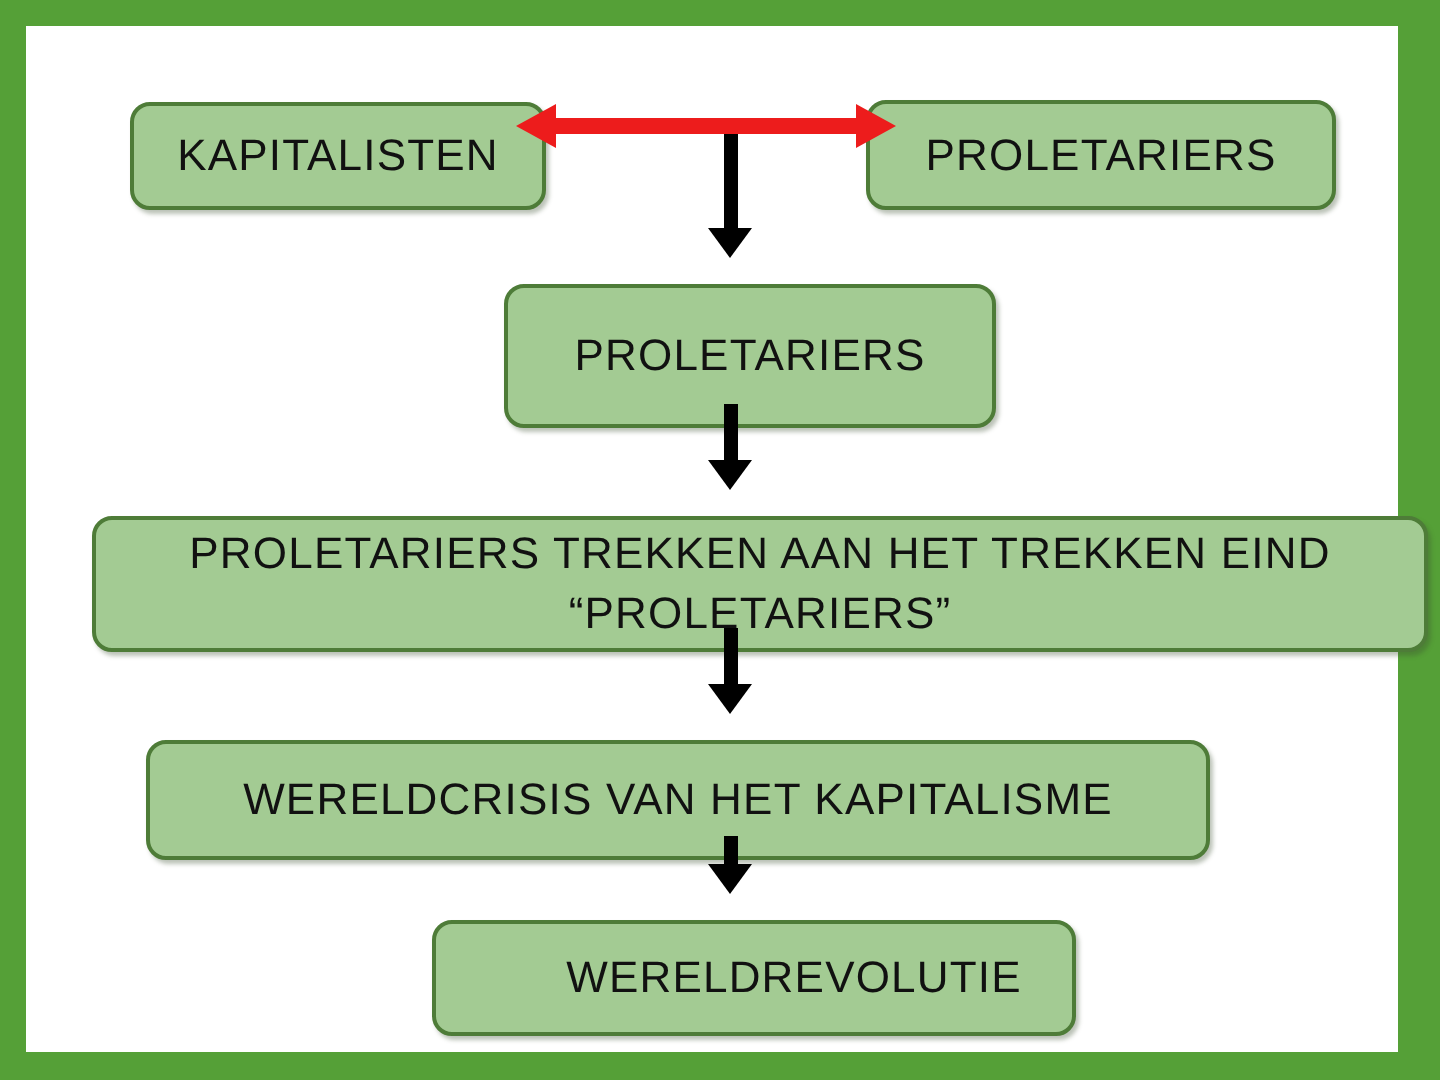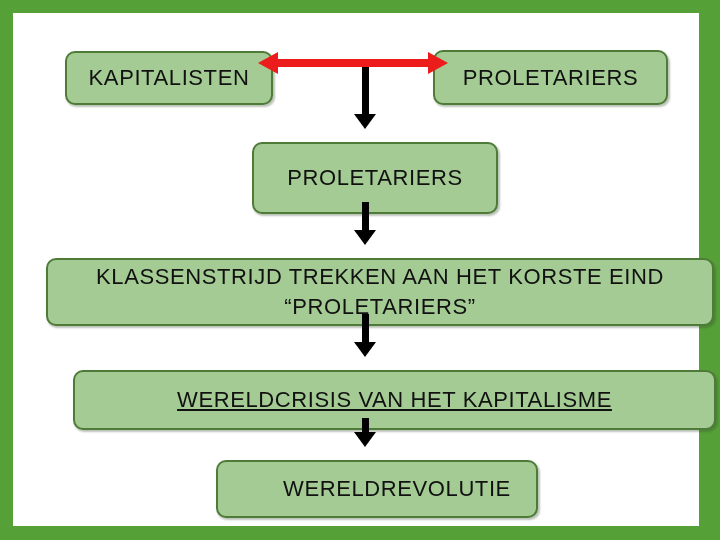--- a/index.html
+++ b/index.html
@@ -36,21 +36,21 @@
     color: #111111;
     font-size: 22px;
     letter-spacing: 0.6px;
     line-height: 30px;
     box-shadow: 1.5px 2px 2px rgba(60, 80, 50, 0.35);
   }
   #node-kapitalisten   { left: 52px;  top: 38px;  width: 208px; height: 54px; }
   #node-proletariers   { left: 420px; top: 37px;  width: 235px; height: 55px; }
   #node-klassenstrijd  { left: 239px; top: 129px; width: 246px; height: 72px; }
   #node-verelendung    { left: 33px;  top: 245px; width: 668px; height: 68px; }
-  #node-wereldcrisis   { left: 60px;  top: 357px; width: 643px; height: 60px; text-decoration: underline; }
+  #node-wereldcrisis   { left: 60px;  top: 357px; width: 532px; height: 60px; }
   #node-wereldrevolutie{ left: 203px; top: 447px; width: 322px; height: 58px; padding-left: 40px; }
 
   .arrow-red {
     position: absolute;
     left: 258px;
     top: 50px;
     z-index: 3;
   }
   .varrow {
     position: absolute;
@@ -95,21 +95,21 @@
 
   <div class="node" id="node-proletariers">
     <span>PROLETARIERS</span>
   </div>
 
   <div class="node" id="node-klassenstrijd">
     <span>PROLETARIERS</span>
   </div>
 
   <div class="node" id="node-verelendung">
-    <div>KLASSENSTRIJD TREKKEN AAN HET KORSTE EIND</div>
+    <div>PROLETARIERS TREKKEN AAN HET TREKKEN EIND</div>
     <div>“PROLETARIERS”</div>
   </div>
 
   <div class="node" id="node-wereldcrisis">
     <span>WERELDCRISIS VAN HET KAPITALISME</span>
   </div>
 
   <div class="node" id="node-wereldrevolutie">
     <span>WERELDREVOLUTIE</span>
   </div>

